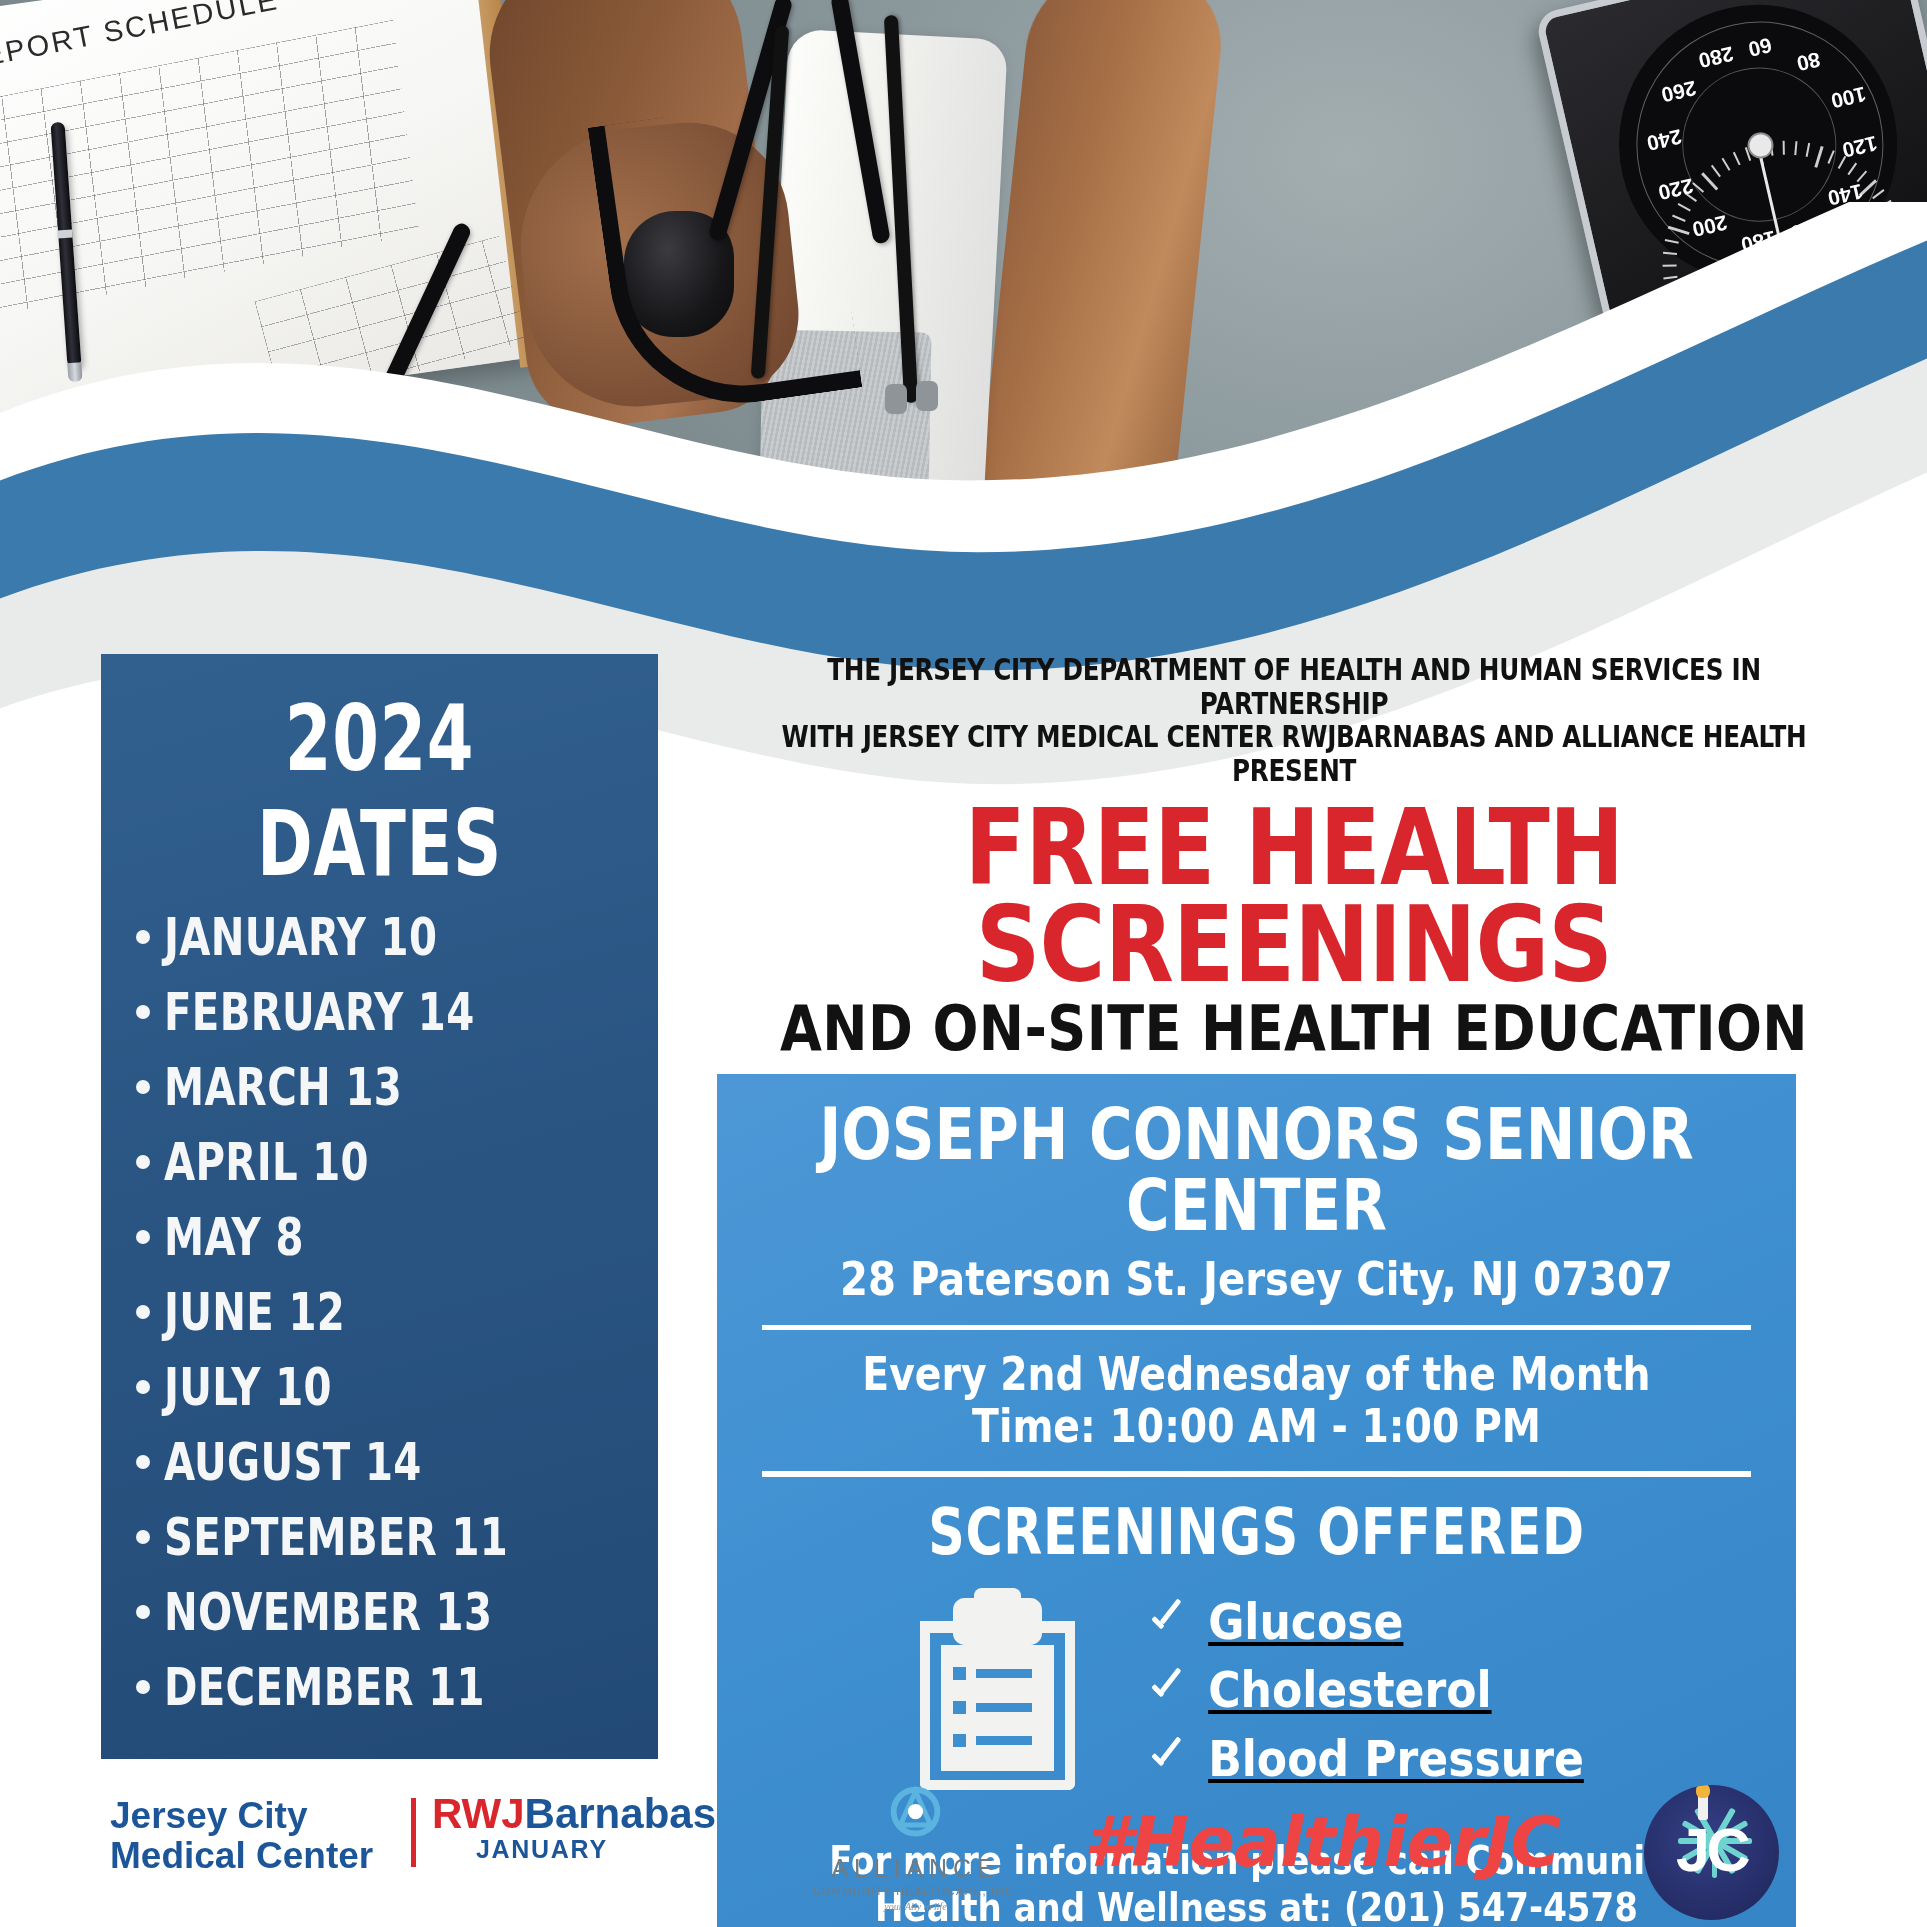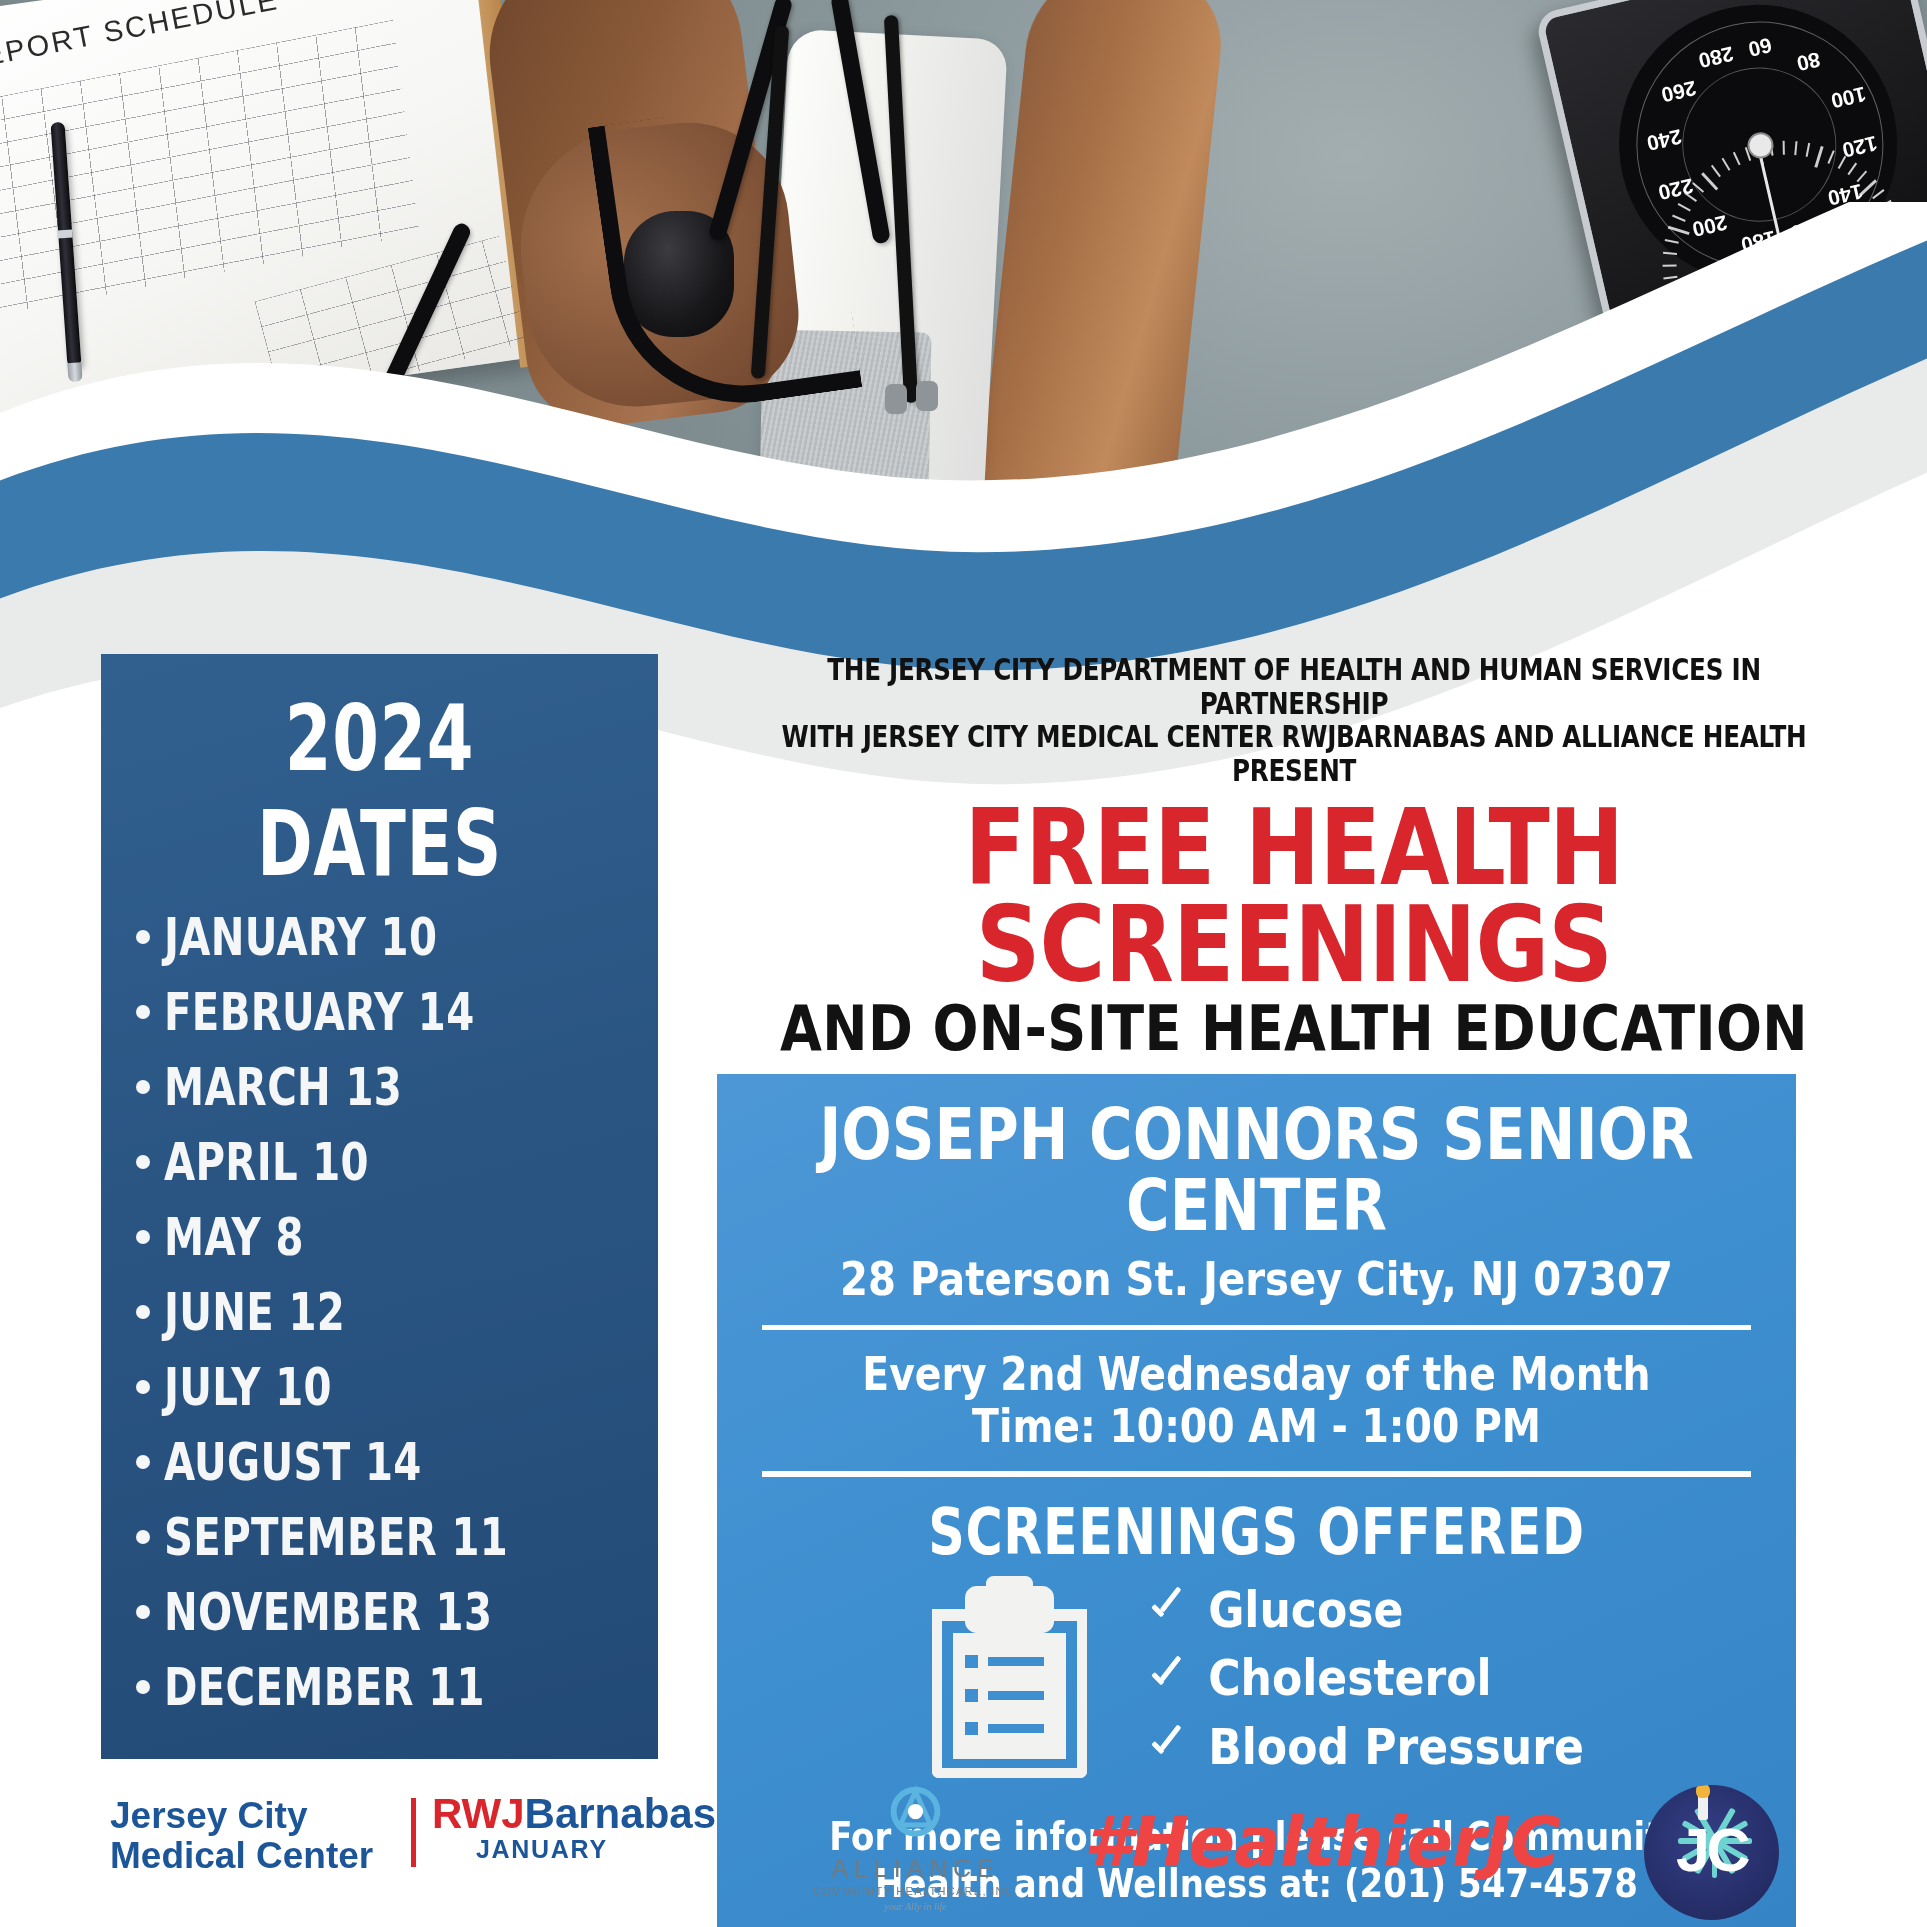--- a/index.html
+++ b/index.html
@@ -254,21 +254,21 @@
   .clip-icon{width:169px;height:198px;position:relative;flex:0 0 auto;}
   .clip-body{position:absolute;left:6.7px;top:25px;width:155px;height:167px;
     border:10px solid #f2f3f0;border-top:none;border-radius:0 0 6.7px 6.7px;box-sizing:border-box;}
   .clip-top{position:absolute;left:6.7px;top:23.6px;width:155px;height:11.8px;background:#f2f3f0;}
   .clip-tab{position:absolute;left:40px;top:0px;width:89px;height:47px;background:#f2f3f0;border-radius:11.8px;}
   .clip-tab2{position:absolute;left:61px;top:-10px;width:47px;height:29px;background:#f2f3f0;border-radius:7.6px;}
   .clip-page{position:absolute;left:28px;top:47px;width:113px;height:126px;background:#f2f3f0;}
   .clip-line{position:absolute;display:flex;align-items:center;gap:9.3px;}
   .clip-line .sq{width:13.5px;height:13.5px;background:#3e8fd0;}
   .clip-line .bar{width:56px;height:9.3px;background:#3e8fd0;}
-  .offered-list{list-style:none;margin:4px;padding:0;}
+  .offered-list{list-style:none;margin:16px;padding:0;text-decoration:underline;}
   .offered-list li{
     display:flex;align-items:center;gap:22px;
     color:#fff;font-size:49px;font-weight:700;margin-bottom:11.8px;
     font-family:"DejaVu Sans Condensed","Liberation Sans Narrow","Liberation Sans",sans-serif;
   }
   .check{width:39px;height:39px;flex:0 0 auto;position:relative;}
   .check:before{
     content:"";position:absolute;left:3.4px;top:17px;width:13.5px;height:5px;background:#fff;
     transform:rotate(45deg);border-radius:1.7px;
   }

